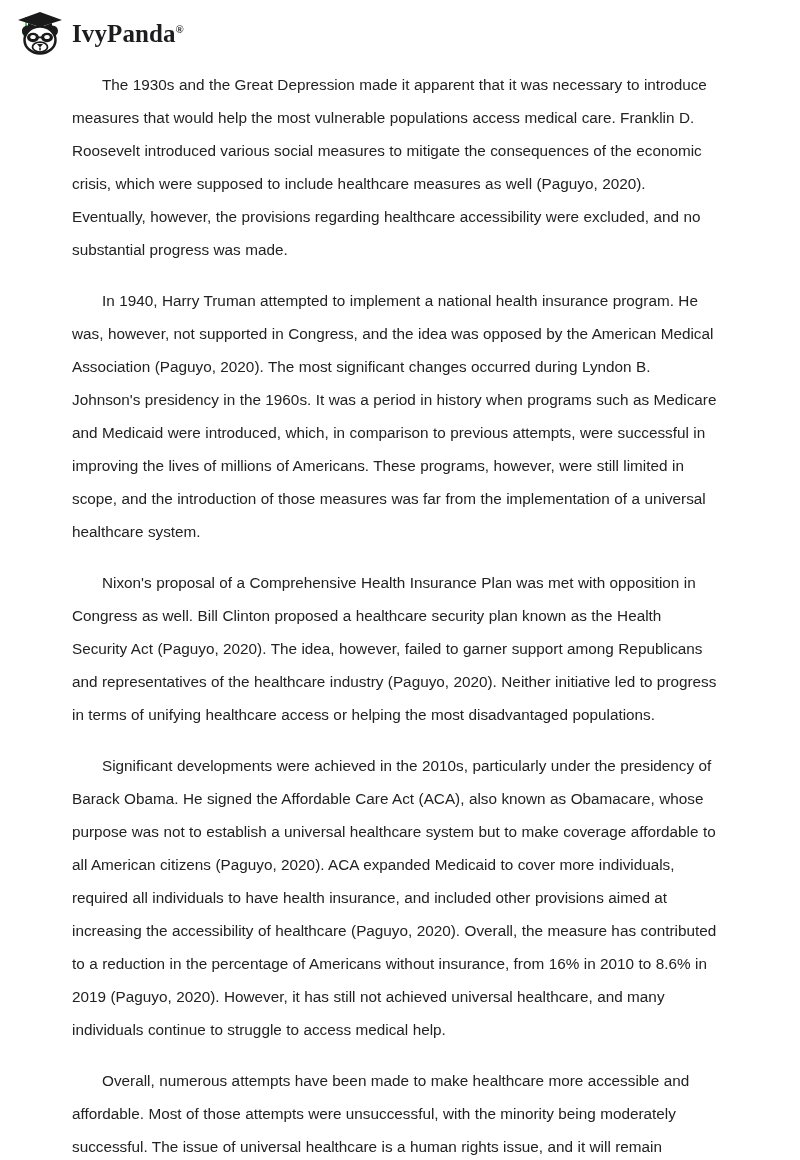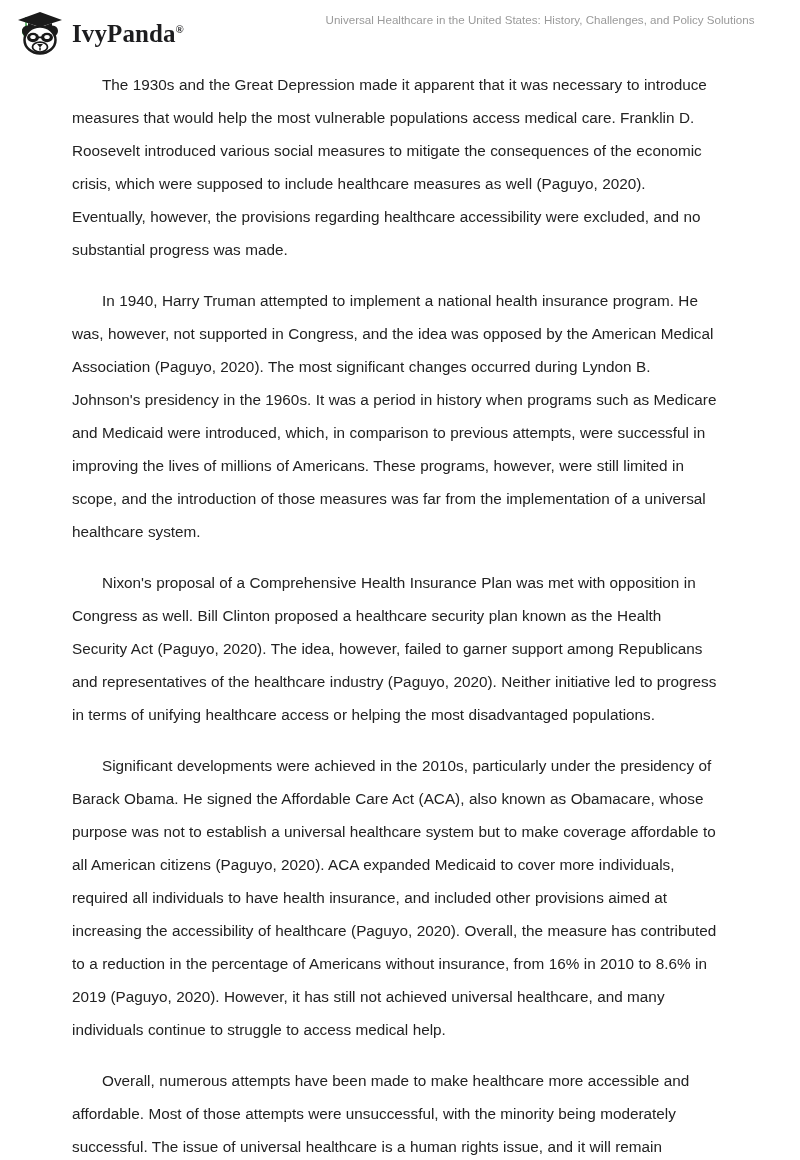--- a/index.html
+++ b/index.html
@@ -133,21 +133,20 @@
       <ellipse cx="66" cy="56" rx="5.5" ry="4.2" fill="#ffffff"></ellipse>
       <rect x="48" y="55" width="8" height="3.5" fill="#1a1a1a"></rect>
 
       <ellipse cx="52" cy="76" rx="15" ry="10" fill="#ffffff" stroke="#1a1a1a" stroke-width="3.5"></ellipse>
       <path d="M46 70 L58 70 L52 77 Z" fill="#1a1a1a"></path>
       <path d="M52 77 L52 83" stroke="#1a1a1a" stroke-width="3" fill="none"></path>
     </svg>
     <span class="brand-wordmark"><span>IvyPanda</span><span class="reg">®</span></span>
   </div>
 
-  <div class="header-title">Universal Healthcare in the United States: History, Challenges, and Policy Solutions</div>
 </div>
 
 <div class="essay-body">
   <p class="essay-paragraph">The 1930s and the Great Depression made it apparent that it was necessary to introduce measures that would help the most vulnerable populations access medical care. Franklin D. Roosevelt introduced various social measures to mitigate the consequences of the economic crisis, which were supposed to include healthcare measures as well (Paguyo, 2020). Eventually, however, the provisions regarding healthcare accessibility were excluded, and no substantial progress was made.</p>
   <p class="essay-paragraph">In 1940, Harry Truman attempted to implement a national health insurance program. He was, however, not supported in Congress, and the idea was opposed by the American Medical Association (Paguyo, 2020). The most significant changes occurred during Lyndon B. Johnson's presidency in the 1960s. It was a period in history when programs such as Medicare and Medicaid were introduced, which, in comparison to previous attempts, were successful in improving the lives of millions of Americans. These programs, however, were still limited in scope, and the introduction of those measures was far from the implementation of a universal healthcare system.</p>
   <p class="essay-paragraph">Nixon's proposal of a Comprehensive Health Insurance Plan was met with opposition in Congress as well. Bill Clinton proposed a healthcare security plan known as the Health Security Act (Paguyo, 2020). The idea, however, failed to garner support among Republicans and representatives of the healthcare industry (Paguyo, 2020). Neither initiative led to progress in terms of unifying healthcare access or helping the most disadvantaged populations.</p>
   <p class="essay-paragraph">Significant developments were achieved in the 2010s, particularly under the presidency of Barack Obama. He signed the Affordable Care Act (ACA), also known as Obamacare, whose purpose was not to establish a universal healthcare system but to make coverage affordable to all American citizens (Paguyo, 2020). ACA expanded Medicaid to cover more individuals, required all individuals to have health insurance, and included other provisions aimed at increasing the accessibility of healthcare (Paguyo, 2020). Overall, the measure has contributed to a reduction in the percentage of Americans without insurance, from 16% in 2010 to 8.6% in 2019 (Paguyo, 2020). However, it has still not achieved universal healthcare, and many individuals continue to struggle to access medical help.</p>
   <p class="essay-paragraph">Overall, numerous attempts have been made to make healthcare more accessible and affordable. Most of those attempts were unsuccessful, with the minority being moderately successful. The issue of universal healthcare is a human rights issue, and it will remain relevant until a completely inclusive system is implemented. The ideas to change the current state of affairs, however, still face considerable opposition, and the future of healthcare in America remains unclear.</p>
 </div>
 

